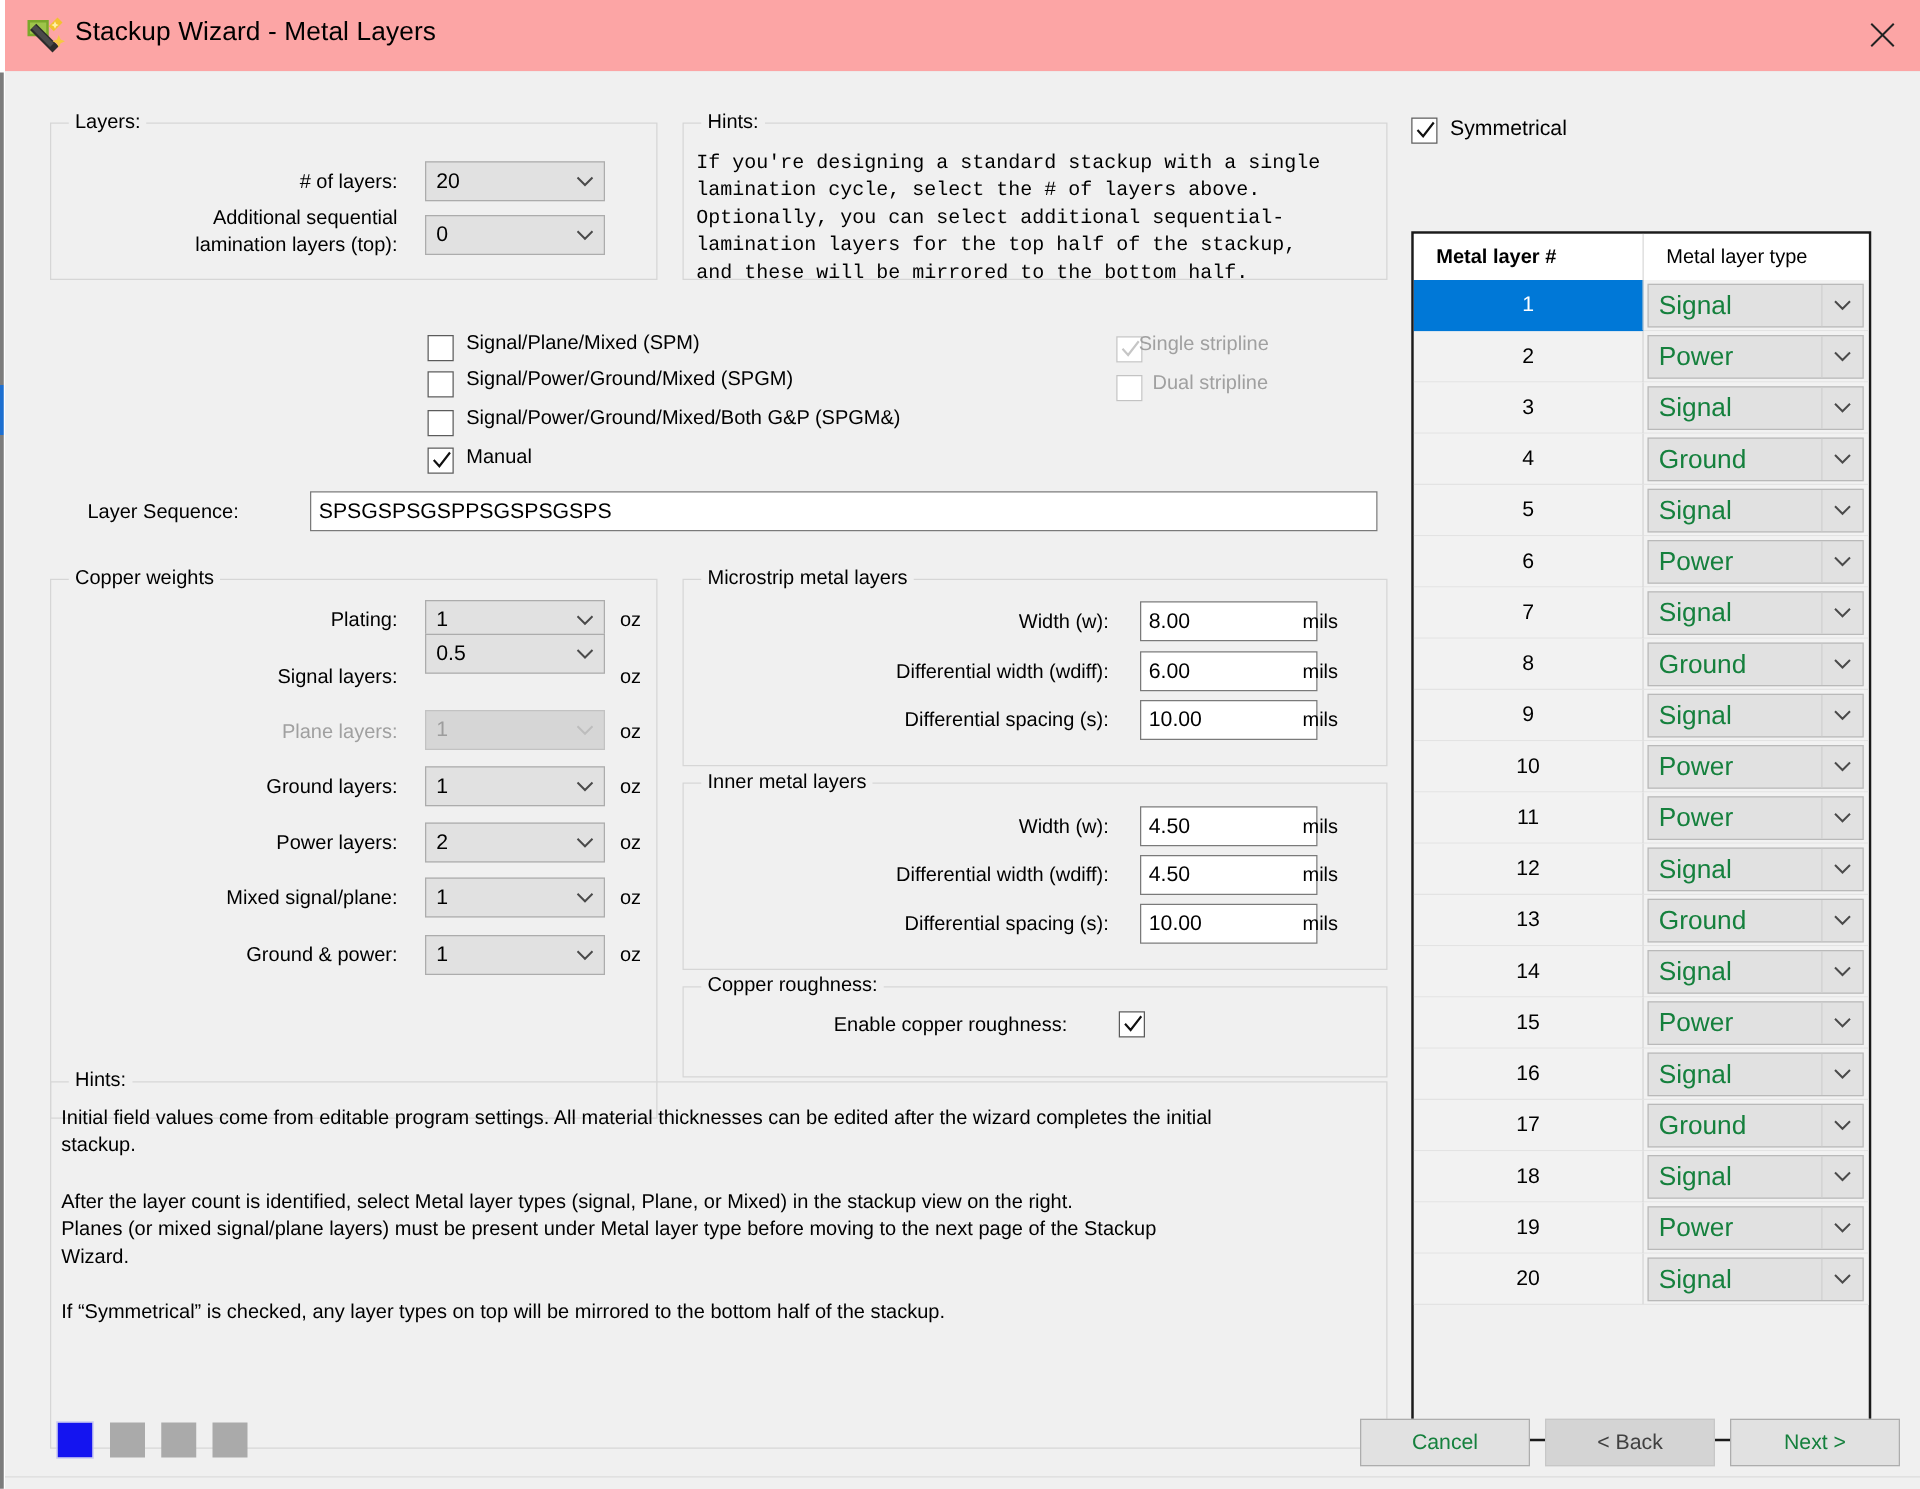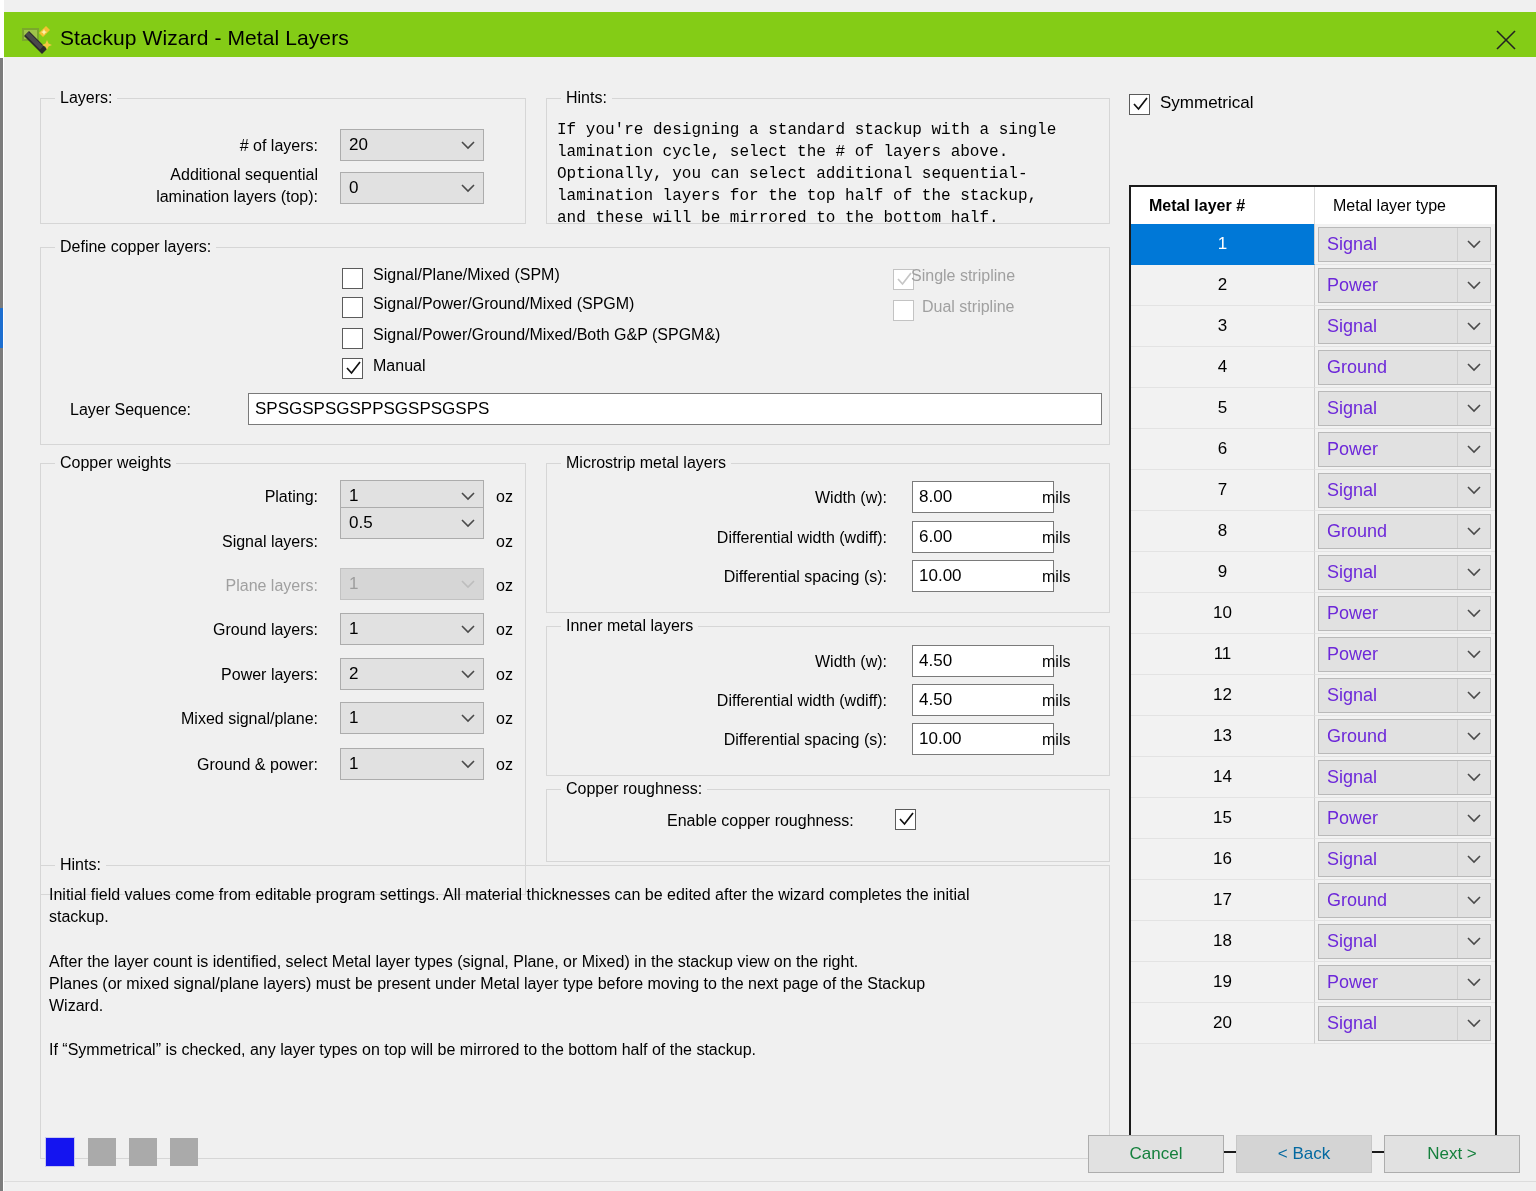--- a/index.html
+++ b/index.html
@@ -20,22 +20,22 @@
   .bg-sliver {
     position: absolute; left: 0; top: 0; width: 4px; height: 1191px;
     background: #ffffff;
   }
   .bg-sliver .s1 { position:absolute; left:0; top:0; width:4px; height:58px; background:#ffffff; }
   .bg-sliver .s2 { position:absolute; left:0; top:58px; width:3px; height:250px; background:#7c7c7c; }
   .bg-sliver .s3 { position:absolute; left:0; top:308px; width:3px; height:40px; background:#1d6fd0; }
   .bg-sliver .s4 { position:absolute; left:0; top:348px; width:3px; height:843px; background:#7c7c7c; }
 
   .titlebar {
-    position: absolute; left: 4px; top: 12px; width: 1532px; height: 57px;
-    background: #84cc16;
+    position: absolute; left: 4px; top: 0; width: 1532px; height: 57px;
+    background: #fca5a5;
     border-bottom: 1px solid #e5e5e5;
   }
   .title-icon {
     position: absolute; left: 14px; top: 12px; width: 34px; height: 34px;
   }
   .title-text {
     position: absolute; left: 56px; top: 14px;
     font-size: 21px; color: #000000;
     letter-spacing: .1px;
   }
@@ -157,21 +157,21 @@
   .trow.sel .cell-type { background: #f2f2f2; }
   .mini-combo {
     width: 100%; height: 35px;
     background: #e1e1e1;
     border: 1px solid #b9b9b9;
     box-sizing: border-box;
     display: flex; align-items: center;
     cursor: default;
   }
   .mini-combo .mval {
-    flex: 1; padding-left: 8px; font-size: 18px; color: #6d28d9;
+    flex: 1; padding-left: 8px; font-size: 21px; color: #15803d;
     white-space: nowrap; overflow: hidden;
   }
   .mini-combo .marrow {
     width: 32px; height: 100%;
     border-left: 1px solid #cfcfcf;
     display: flex; align-items: center; justify-content: center;
   }
 
   
   .sep {
@@ -186,21 +186,21 @@
 
   .btn {
     position: absolute; top: 1078px; height: 38px;
     background: #e1e1e1;
     border: 1px solid #adadad;
     box-sizing: border-box;
     display: flex; align-items: center; justify-content: center;
     font-size: 17px; color: #15803d;
     cursor: default;
   }
-  .btn.dis { background: #d4d4d4; border-color: #c7c7c7; color: #0369a1; }
+  .btn.dis { background: #d4d4d4; border-color: #c7c7c7; color: #404040; }
 
   .hint-p {
     position: absolute;
     font-size: 16px; color: #000;
     line-height: 22px;
     white-space: pre-wrap;
   }
 </style>
 </head>
 <body>
@@ -258,23 +258,20 @@
             <polyline points="1,1 7,7 13,1" fill="none" stroke="#4a4a4a" stroke-width="1.6"></polyline>
           </svg>
       </div>
     </div>
 
     <div class="group" style="left:542px; top:41px; width:564px; height:126px;">
       <div class="legend">Hints:</div>
     </div>
     <div class="hint-p" style="left:553px; top:62px; width:506px;font-family:Liberation Mono, monospace;">If you're designing a standard stackup with a single lamination cycle, select the # of layers above. Optionally, you can select additional sequential-lamination layers for the top half of the stackup, and these will be mirrored to the bottom half.</div>
 
-    <div class="group" style="left:36px; top:190px; width:1070px; height:198px;">
-      <div class="legend">Define copper layers:</div>
-    </div>
 
     <div class="cbox" style="left:338px; top:211px;"></div>
     <div class="lbl" style="position:absolute; left:369px; top:209px;">Signal/Plane/Mixed (SPM)</div>
 
     <div class="cbox" style="left:338px; top:240px;"></div>
     <div class="lbl" style="position:absolute; left:369px; top:238px;">Signal/Power/Ground/Mixed (SPGM)</div>
 
     <div class="cbox" style="left:338px; top:271px;"></div>
     <div class="lbl" style="position:absolute; left:369px; top:269px;">Signal/Power/Ground/Mixed/Both G&amp;P (SPGM&amp;)</div>
 

